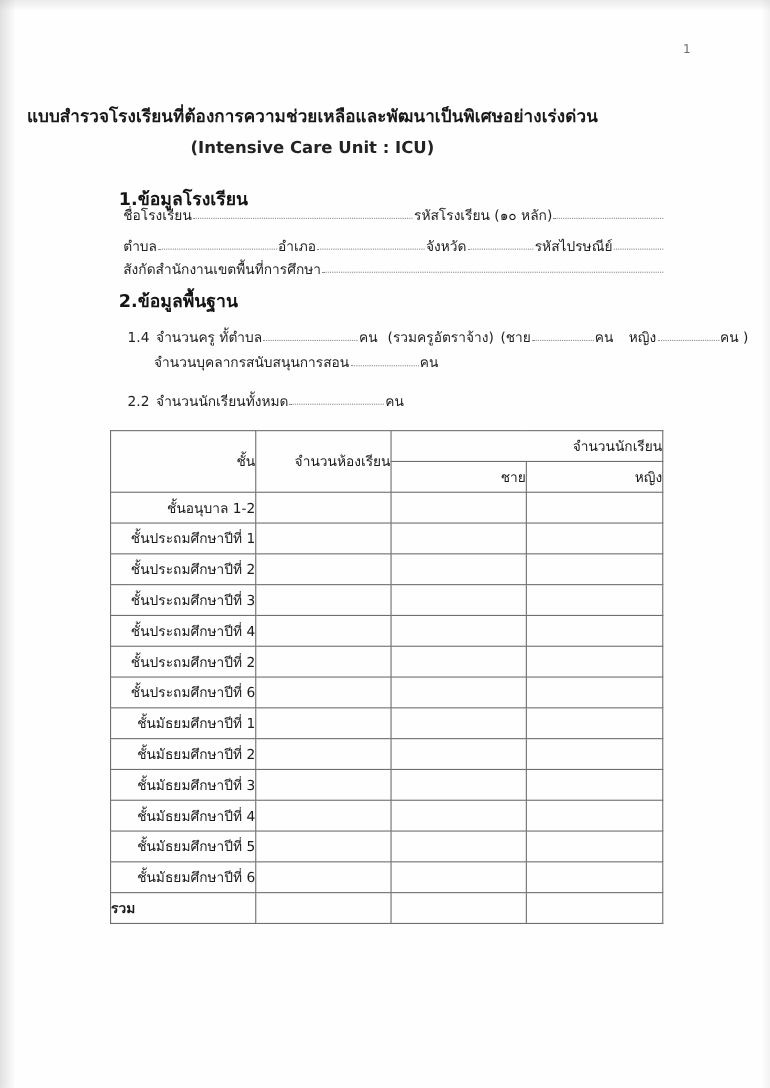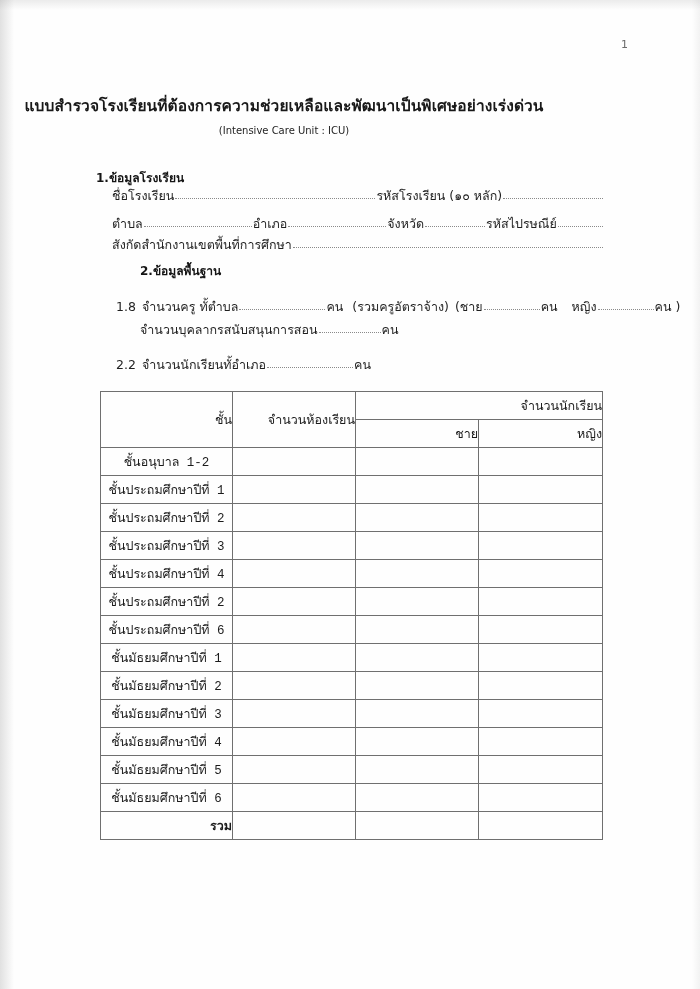--- a/index.html
+++ b/index.html
@@ -61,34 +61,34 @@
   }
   .title-main {
     font-size: 15.5px;
     font-weight: bold;
     letter-spacing: 0.1px;
     line-height: 1.5;
     color: #181818;
   }
   .title-sub {
     margin-top: 7px;
-    font-size: 10px;
-    font-weight: normal;
+    font-size: 15px;
+    font-weight: bold;
     color: #232323;
   }
 
   .section-heading {
     position: absolute;
-    left: 96px;
-    font-size: 12px;
+    left: 108px;
+    font-size: 16px;
     font-weight: bold;
     color: #141414;
   }
   #sec1-heading { top: 168px; }
-  #sec2-heading { top: 261px; margin-left: 44px; }
+  #sec2-heading { top: 261px; }
 
   .form-line {
     position: absolute;
     left: 112px;
     width: 492px;
     font-size: 12.5px;
     color: #1f1f1f;
     white-space: nowrap;
     display: flex;
     align-items: baseline;
@@ -149,26 +149,25 @@
     text-align: right;
   }
   .th-tall { height: 54px; }
   .th-row2 { height: 27px; }
   .col-grade  { width: 132px; }
   .col-rooms  { width: 123px; }
   .col-male   { width: 123px; }
   .col-female { width: 124px; }
 
   .cell-grade {
-    text-align: center;
+    text-align: right;
     padding-left: 8px;
-    font-family: Liberation Mono, monospace;
   }
   .cell-total {
-    text-align: right;
+    text-align: left;
     font-weight: bold;
     margin-left: 39px;
   }
   .cell-blank { background: transparent; }
 </style>
 </head>
 <body>
 
 <div class="page">
 
@@ -204,21 +203,21 @@
   </div>
 
   <div class="form-line" id="line-area">
     <span class="fld">สังกัดสำนักงานเขตพื้นที่การศึกษา</span>
     <span class="dots grow"></span>
   </div>
 
   <div class="section-heading" id="sec2-heading">2.ข้อมูลพื้นฐาน</div>
 
   <div class="sub-line" id="line-21">
-    <span class="num-label">1.8</span>
+    <span class="num-label">1.4</span>
     <span style="width:6px"></span>
     <span class="fld">จำนวนครู  ทั้ตำบล</span>
     <span class="dots" style="width:86px"></span>
     <span class="fld">คน</span>
     <span style="width:9px"></span>
     <span class="fld">(รวมครูอัตราจ้าง)</span>
     <span style="width:6px"></span>
     <span class="fld">(ชาย</span>
     <span class="dots" style="width:56px"></span>
     <span class="fld">คน</span>
@@ -230,21 +229,21 @@
 
   <div class="sub-line" id="line-21b">
     <span class="fld">จำนวนบุคลากรสนับสนุนการสอน</span>
     <span class="dots" style="width:62px"></span>
     <span class="fld">คน</span>
   </div>
 
   <div class="sub-line" id="line-22">
     <span class="num-label">2.2</span>
     <span style="width:6px"></span>
-    <span class="fld">จำนวนนักเรียนทั้อำเภอ</span>
+    <span class="fld">จำนวนนักเรียนทั้งหมด</span>
     <span class="dots" style="width:86px"></span>
     <span class="fld">คน</span>
   </div>
 
   <table class="data-table">
     <colgroup>
       <col class="col-grade">
         <col class="col-rooms">
         <col class="col-male">
         <col class="col-female">

